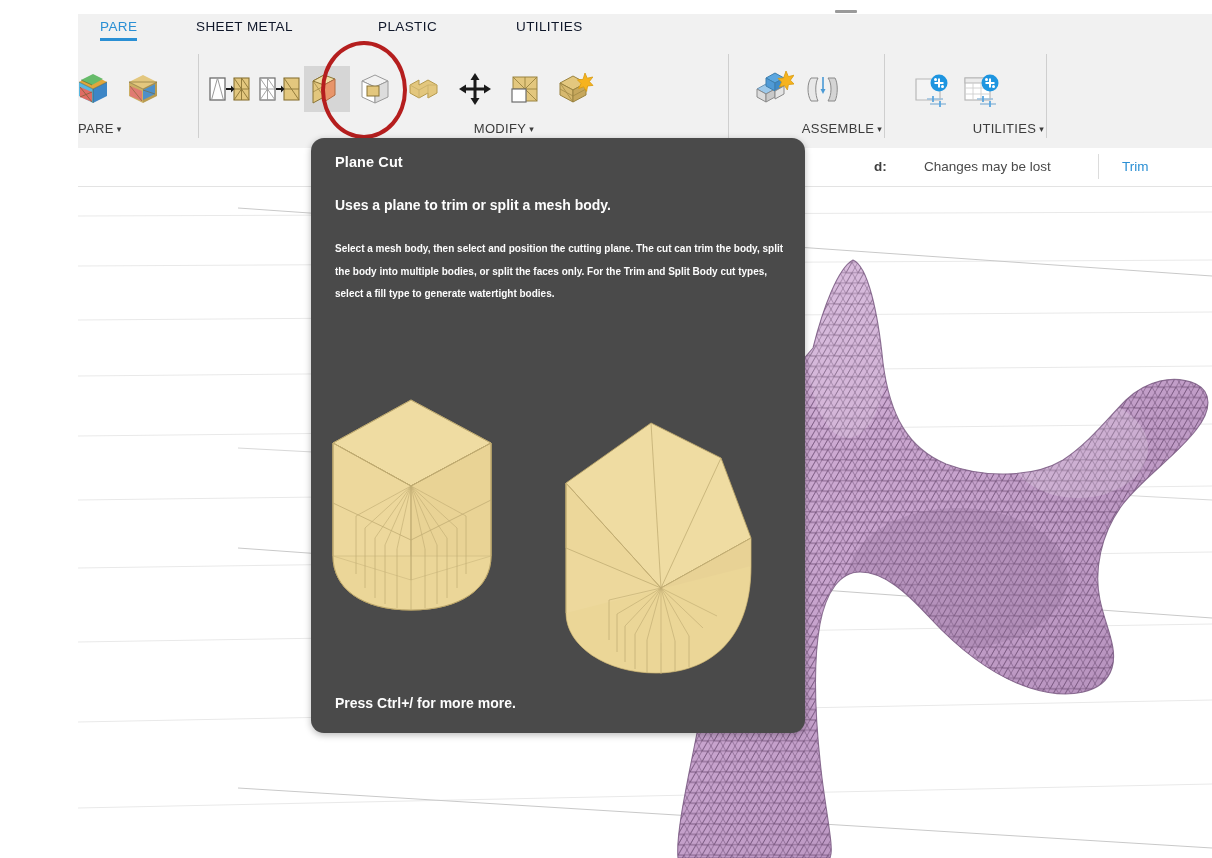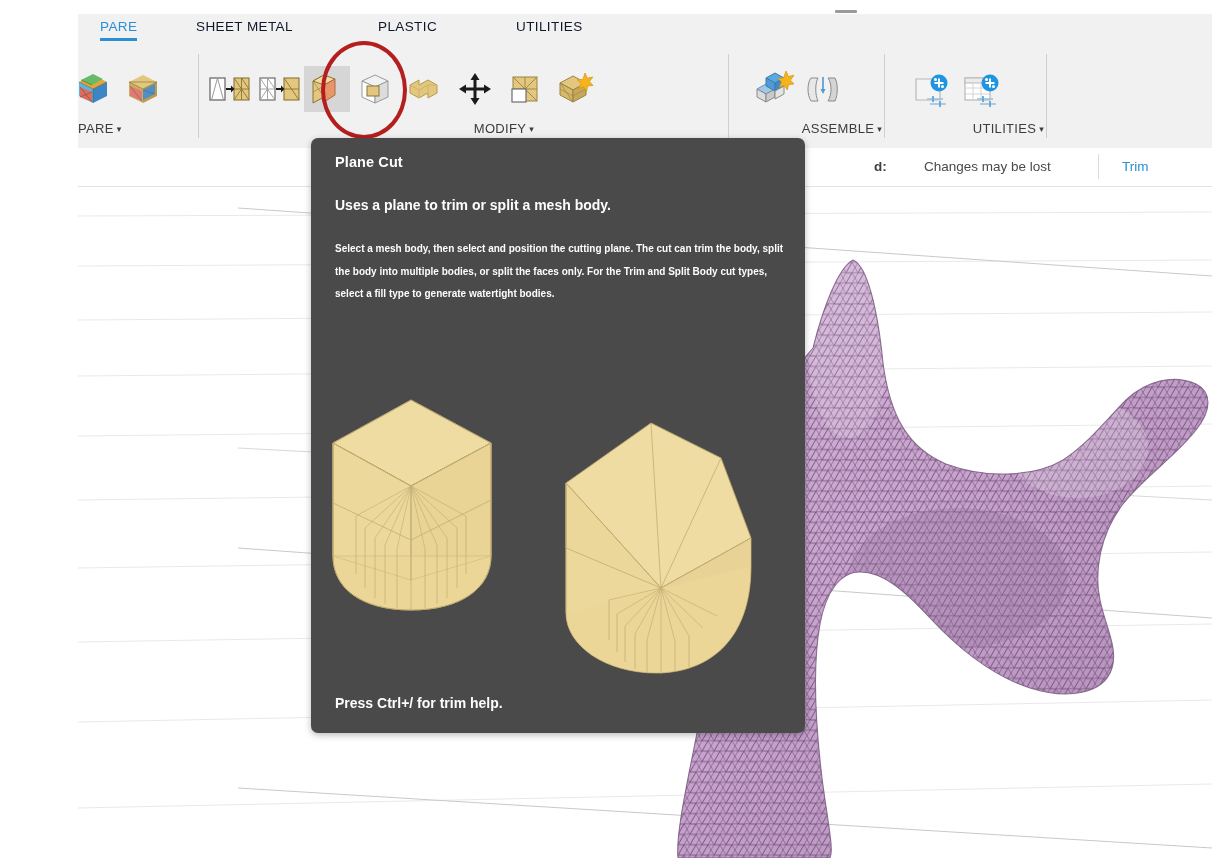--- a/index.html
+++ b/index.html
@@ -74,21 +74,21 @@
     background:#ffffff;border-bottom:1px solid #e3e3e3;
   }
   .status-trunc{position:absolute;left:796px;top:11px;font-size:13.5px;color:#3f3f3f;font-weight:700;}
   .status-msg{position:absolute;left:846px;top:11px;font-size:13.5px;color:#4a4a4a;white-space:nowrap;}
   .status-div{position:absolute;left:1020px;top:6px;width:1px;height:25px;background:#dcdcdc;}
   .status-save{position:absolute;left:1044px;top:11px;font-size:13.5px;color:#2a8fd4;cursor:pointer;}
 
   
   .tooltip{
     position:absolute;left:311px;top:138px;width:494px;height:595px;
-    background:#4a4a4a;border-radius:7px;
+    background:#4a4a4a;border-radius:13px;
     box-shadow:0 2px 7px rgba(0,0,0,.28);
     color:#fdfdfd;
   }
   .tt-title{
     position:absolute;left:24px;top:16px;font-size:14.5px;font-weight:700;letter-spacing:.1px;
   }
   .tt-sub{
     position:absolute;left:24px;top:57px;right:22px;font-size:14px;font-weight:700;line-height:20px;
   }
   .tt-body{
@@ -578,16 +578,16 @@
           <line x1="245" y1="95" x2="340" y2="200"></line>
           <line x1="330" y1="35" x2="340" y2="200"></line>
           <line x1="400" y1="70" x2="340" y2="200"></line>
           <line x1="245" y1="160" x2="340" y2="200"></line>
           <line x1="340" y1="200" x2="430" y2="150"></line>
           <line x1="245" y1="95" x2="245" y2="225"></line>
         </g>
       </g>
     </svg>
 
-    <div class="tt-foot">Press Ctrl+/ for trim help.</div>
+    <div class="tt-foot">Press Ctrl+/ for more more.</div>
   </div>
 
 </div>
 
 </body></html>

